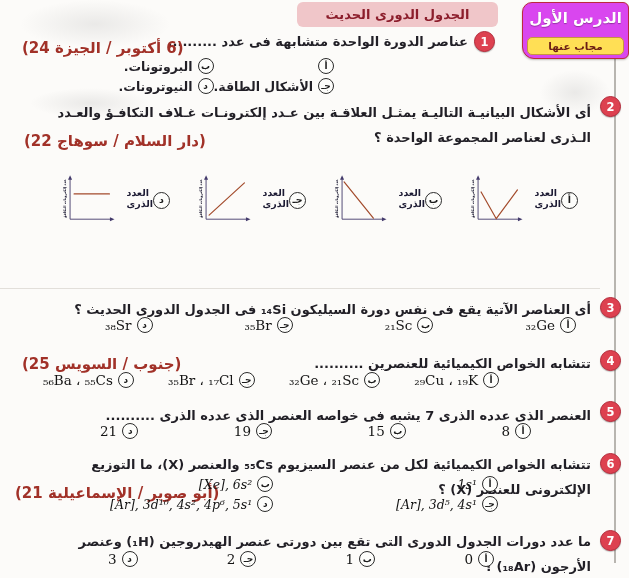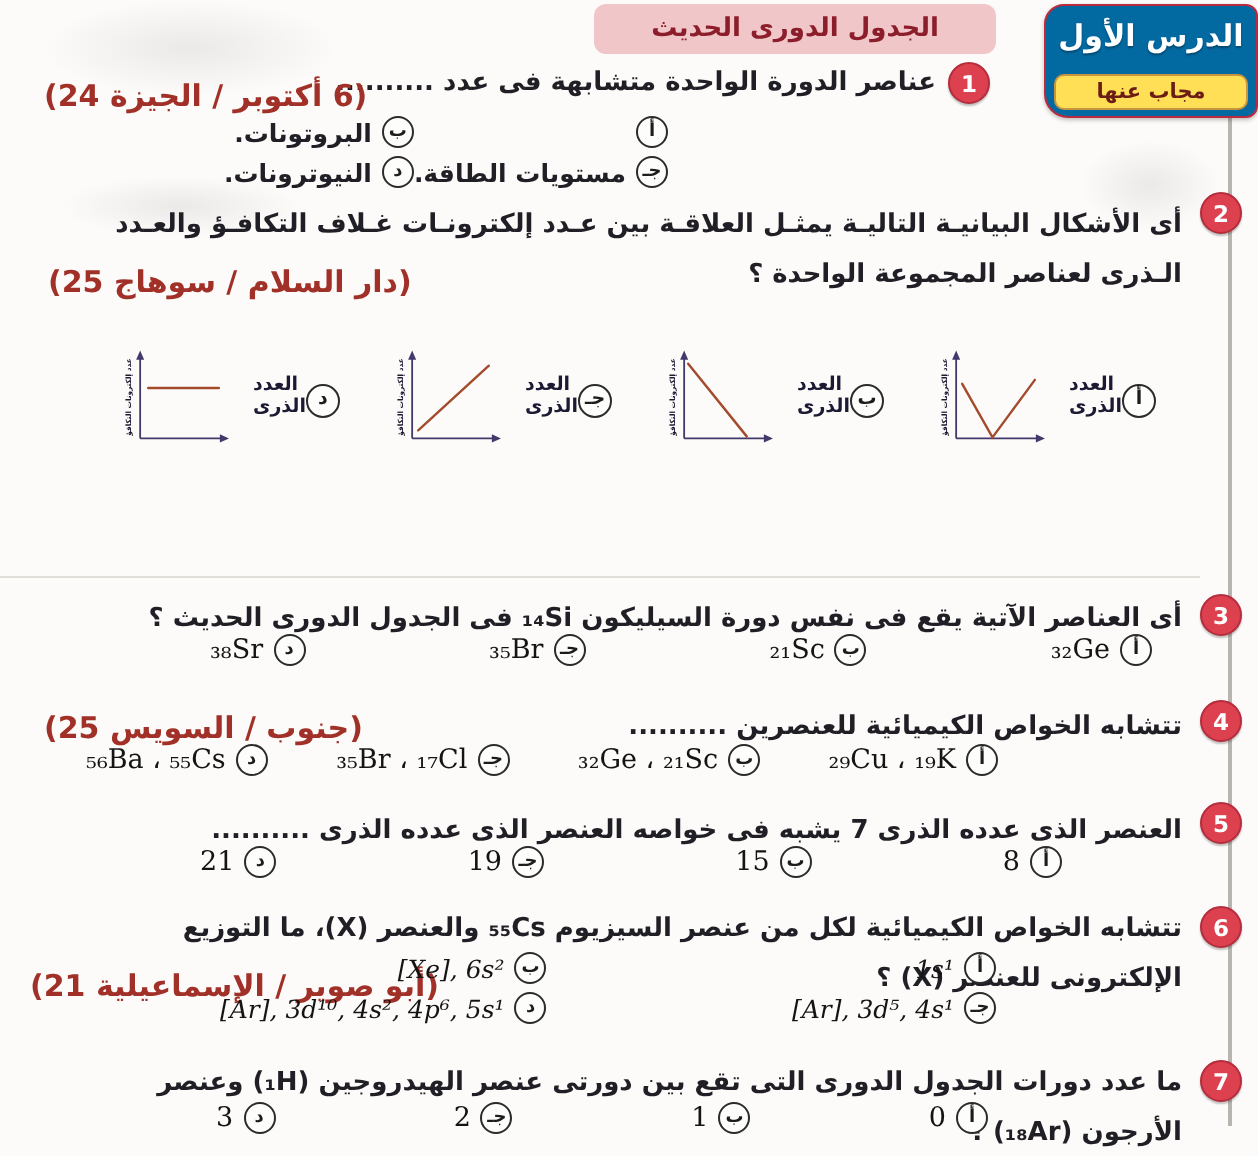--- a/index.html
+++ b/index.html
@@ -5,21 +5,21 @@
   * { margin:0; padding:0; box-sizing:border-box; }
   body { width:629px; height:578px; font-family:"DejaVu Sans", sans-serif; background:#ffffff; }
   .page { position:relative; width:629px; height:578px; background:#fcfbf9; overflow:hidden; direction:rtl; color:#211f26; }
 
   .blob { position:absolute; border-radius:50%; background:radial-gradient(closest-side, rgba(140,140,140,.16), transparent); }
 
   .vline { position:absolute; left:614px; top:58px; height:505px; width:1.6px; background:#b8b5b0; }
   .crease { position:absolute; left:0; top:288px; width:600px; height:1px; background:#e2dfda; }
 
   
-  .badge { position:absolute; top:2px; right:0; width:107px; height:57px; background:#0369a1; border:1.5px solid #bc2a3e; border-radius:10px 6px 6px 12px; box-shadow:0 1px 2px rgba(0,0,0,.25); padding:4px 4px 3px; display:flex; flex-direction:column; justify-content:space-between; }
+  .badge { position:absolute; top:2px; right:0; width:107px; height:57px; background:#d946ef; border:1.5px solid #bc2a3e; border-radius:10px 6px 6px 12px; box-shadow:0 1px 2px rgba(0,0,0,.25); padding:4px 4px 3px; display:flex; flex-direction:column; justify-content:space-between; }
   .badge-title { color:#fff; font-weight:bold; font-size:15px; text-align:center; padding-top:2px; text-shadow:0 1px 1px rgba(0,0,0,.3); }
   .badge-status { background:#ffdf55; border:1px solid #c7953e; border-radius:5px; height:18px; line-height:16px; text-align:center; color:#6b1d15; font-weight:bold; font-size:10.5px; }
 
   
   .pill { position:absolute; top:2px; right:131px; width:201px; height:25px; background:#f0c6c9; border-radius:6px; color:#8c1e2c; font-weight:bold; font-size:13px; text-align:center; line-height:25px; }
 
   
   .qnum { width:21px; height:21px; border-radius:50%; background:#dd4150; border:1.5px solid #b52c3c; color:#fff; font-weight:bold; font-size:11.5px; display:inline-flex; align-items:center; justify-content:center; box-shadow:0 1px 1px rgba(0,0,0,.25); flex:none; }
   .qnum-m { position:absolute; right:8px; }
 
@@ -72,31 +72,31 @@
   <div class="grid2 q1-opts">
     <span class="opt">
         <span class="letter">أ</span>
       </span>
     <span class="opt">
         <span class="letter">ب</span>
         <span class="opt-ar">البروتونات.</span>
       </span>
     <span class="opt">
         <span class="letter">جـ</span>
-        <span class="opt-ar">مستويات الطاقة.</span>
+        <span class="opt-ar">الأشكال الطاقة.</span>
       </span>
     <span class="opt">
         <span class="letter">د</span>
         <span class="opt-ar">النيوترونات.</span>
       </span>
   </div>
 
   <span class="qnum qnum-m" style="top:96px;">2</span>
   <div class="qtext abs" style="top:100px;right:38px;width:556px;">أى الأشكال البيانيـة التاليـة يمثـل العلاقـة بين عـدد إلكترونـات غـلاف التكافـؤ والعـدد الـذرى لعناصر المجموعة الواحدة ؟</div>
-  <div class="source" style="left:24px;top:132px;">(دار السلام / سوهاج 25)</div>
+  <div class="source" style="left:24px;top:132px;">(دار السلام / سوهاج 22)</div>
 
   <div class="charts">
 
     <div class="chart">
       <svg width="108" height="92" viewBox="0 0 108 92">
         <g stroke="#433a6b" stroke-width="1.8">
           <line x1="16" y1="88" x2="16" y2="6"></line>
             <line x1="16" y1="88" x2="98" y2="88"></line>
         </g>
         <polygon points="16,1 12,10 20,10" fill="#433a6b"></polygon>

